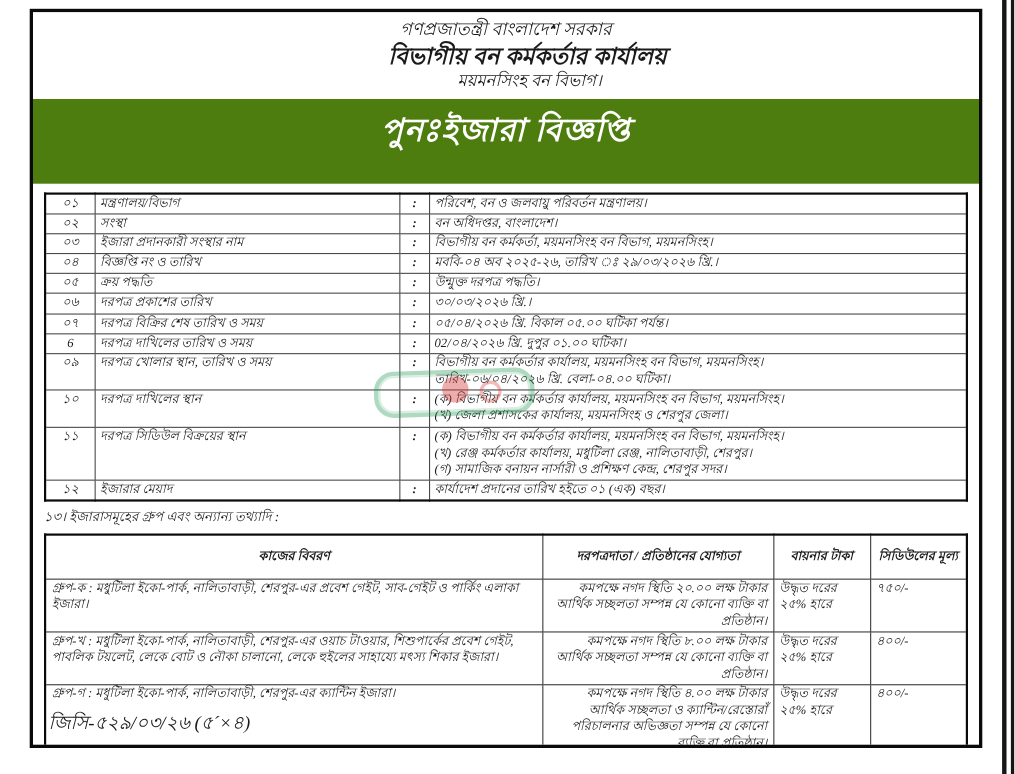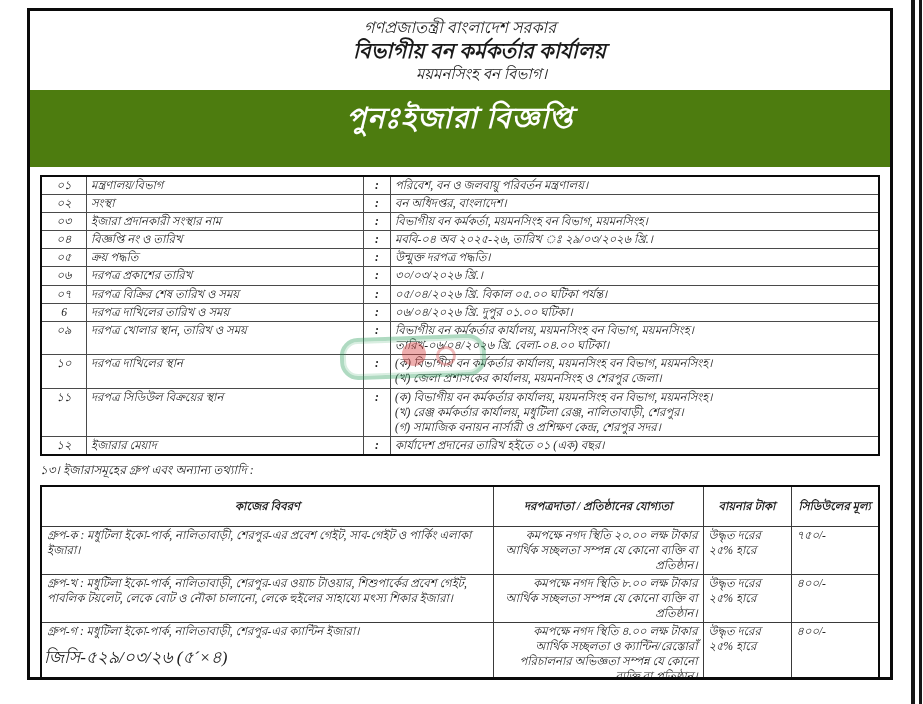--- a/index.html
+++ b/index.html
@@ -128,21 +128,21 @@
           <tr>
             <td class="sl">০৭</td>
             <td class="lbl">দরপত্র বিক্রির শেষ তারিখ ও সময়</td>
             <td class="sep">:</td>
             <td class="val pre">০৫/০৪/২০২৬ খ্রি. বিকাল ০৫.০০ ঘটিকা পর্যন্ত।</td>
           </tr>
           <tr>
             <td class="sl">6</td>
             <td class="lbl">দরপত্র দাখিলের তারিখ ও সময়</td>
             <td class="sep">:</td>
-            <td class="val pre">০৬/০৪/২০২৬ খ্রি. দুপুর ০১.০০ ঘটিকা।</td>
+            <td class="val pre">02/০৪/২০২৬ খ্রি. দুপুর ০১.০০ ঘটিকা।</td>
           </tr>
           <tr>
             <td class="sl">০৯</td>
             <td class="lbl">দরপত্র খোলার স্থান, তারিখ ও সময়</td>
             <td class="sep">:</td>
             <td class="val pre">বিভাগীয় বন কর্মকর্তার কার্যালয়, ময়মনসিংহ বন বিভাগ, ময়মনসিংহ।
 তারিখ-০৬/০৪/২০২৬ খ্রি. বেলা-০৪.০০ ঘটিকা।</td>
           </tr>
           <tr>
             <td class="sl">১০</td>

